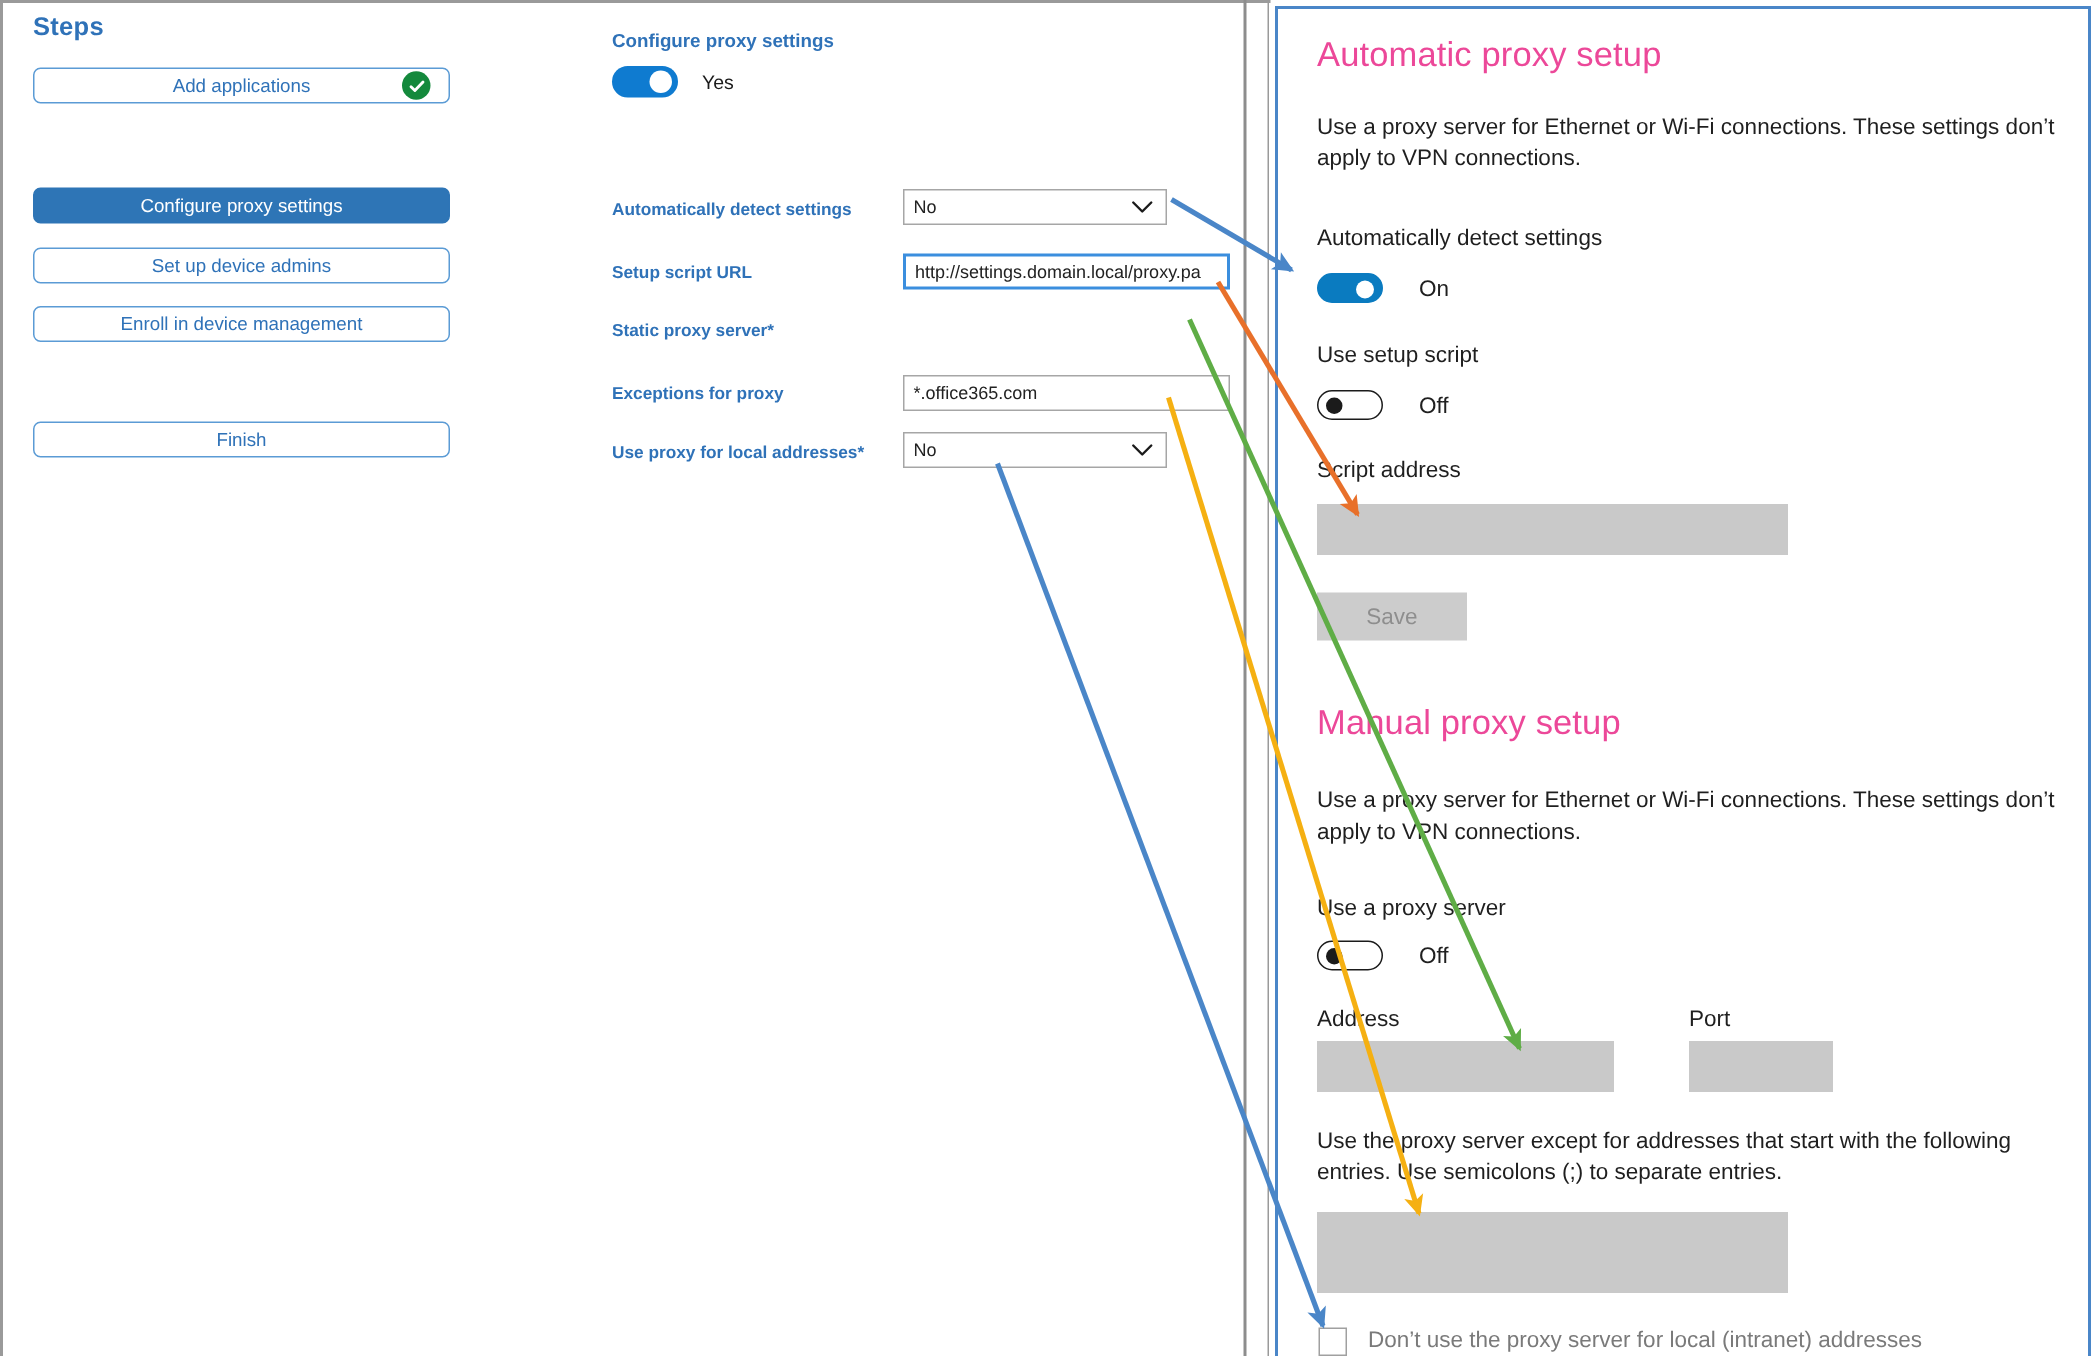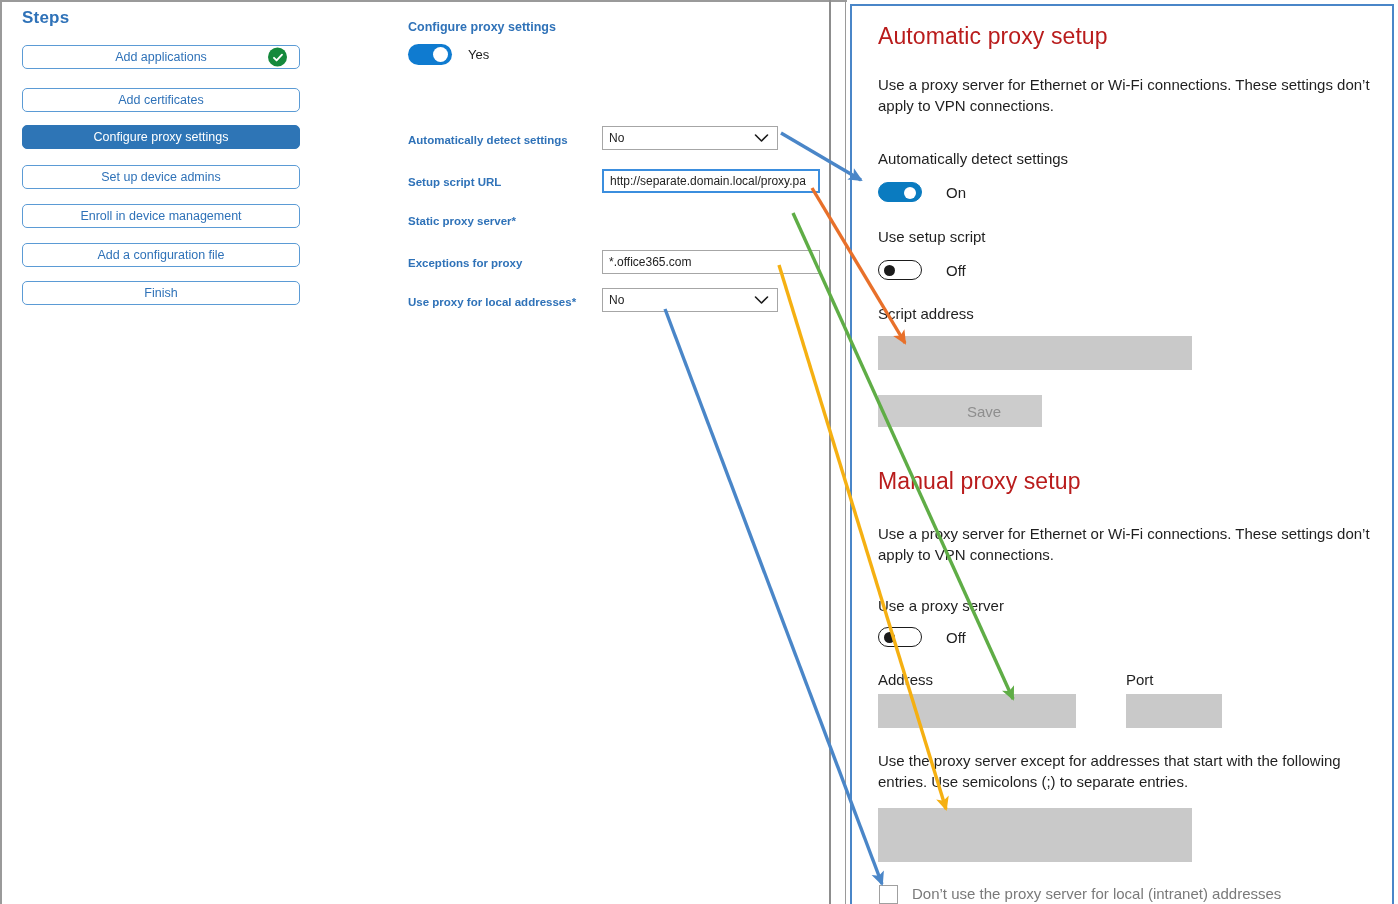--- a/index.html
+++ b/index.html
@@ -71,21 +71,21 @@
   .chev{flex:none;color:#1b1b1b;line-height:0;}
 
   
   .settings-panel{
     position:absolute;left:850px;top:4px;width:544px;height:900px;
     border:2px solid #4a86c8;border-bottom:none;background:#ffffff;
     box-sizing:border-box;overflow:hidden;
   }
   .sp-inner{position:absolute;left:26px;top:0;right:0;}
   .sp-h1{
-    position:absolute;font-size:23px;font-weight:400;color:#b91c1c;letter-spacing:.1px;
+    position:absolute;font-size:23px;font-weight:400;color:#ec4899;letter-spacing:.1px;
   }
   .sp-p{
     position:absolute;font-size:15px;color:#1f1f1f;line-height:21px;width:494px;
   }
   .sp-lbl{position:absolute;font-size:15px;color:#1f1f1f;}
   .sp-lbl.muted{color:#7a7a7a;}
   .win-toggle{position:absolute;display:flex;align-items:center;}
   .win-toggle .track{
     width:44px;height:20px;border-radius:10px;box-sizing:border-box;flex:none;position:relative;
   }
@@ -119,34 +119,28 @@
   <div class="steps-title">Steps</div>
 
   <div class="step" style="top:45px;">
     <span>Add applications</span>
     <span class="check">
       <svg width="12" height="12" viewBox="0 0 12 12">
           <path d="M2 6.3 L4.6 8.9 L10 3.2" stroke="#ffffff" stroke-width="1.9" fill="none" stroke-linecap="round" stroke-linejoin="round"></path>
         </svg>
     </span>
   </div>
-  <div class="step" style="top:88px;">
-    <span>Add certificates</span>
-  </div>
   <div class="step active" style="top:125px;">
     <span>Configure proxy settings</span>
   </div>
   <div class="step" style="top:165px;">
     <span>Set up device admins</span>
   </div>
   <div class="step" style="top:204px;">
     <span>Enroll in device management</span>
-  </div>
-  <div class="step" style="top:243px;">
-    <span>Add a configuration file</span>
   </div>
   <div class="step" style="top:281px;">
     <span>Finish</span>
   </div>
 
   <div class="form-heading">Configure proxy settings</div>
 
   <div class="toggle-row">
     <div class="ms-toggle">
         <span class="knob"></span>
@@ -163,21 +157,21 @@
       <svg width="15" height="10" viewBox="0 0 15 10">
           <path d="M1.5 2 L7.5 8 L13.5 2" stroke="#1b1b1b" stroke-width="1.6" fill="none" stroke-linecap="round" stroke-linejoin="round"></path>
         </svg>
     </span>
   </div>
 
   <div class="field-label" style="top:176px;">
     <span>Setup script URL</span>
   </div>
   <div class="field-box wide focused" style="top:169px;">
-    <span style="overflow:hidden;white-space:nowrap;">http://separate.domain.local/proxy.pa</span>
+    <span style="overflow:hidden;white-space:nowrap;">http://settings.domain.local/proxy.pa</span>
   </div>
 
   <div class="field-label" style="top:215px;">
     <span>Static proxy server</span><span class="req">*</span>
   </div>
 
   <div class="field-label" style="top:257px;">
     <span>Exceptions for proxy</span>
   </div>
   <div class="field-box wide" style="top:250px;">
@@ -214,21 +208,21 @@
       <div class="win-toggle off" style="top:254px;">
         <span class="track">
             <span class="dot"></span>
           </span>
         <span class="tlab">Off</span>
       </div>
 
       <div class="sp-lbl" style="top:299px;">Script address</div>
       <div class="gray-box" style="top:330px;left:0;width:314px;height:34px;"></div>
 
-      <div class="save-btn" style="top:389px;left:0;width:116px;height:32px;padding-left:48px;">Save</div>
+      <div class="save-btn" style="top:389px;left:0;width:100px;height:32px;">Save</div>
 
       <div class="sp-h1" style="top:462px;">Manual proxy setup</div>
       <div class="sp-p" style="top:517px;">Use a proxy server for Ethernet or Wi-Fi connections. These settings don’t apply to VPN connections.</div>
 
       <div class="sp-lbl" style="top:591px;">Use a proxy server</div>
       <div class="win-toggle off" style="top:621px;">
         <span class="track">
             <span class="dot"></span>
           </span>
         <span class="tlab">Off</span>

